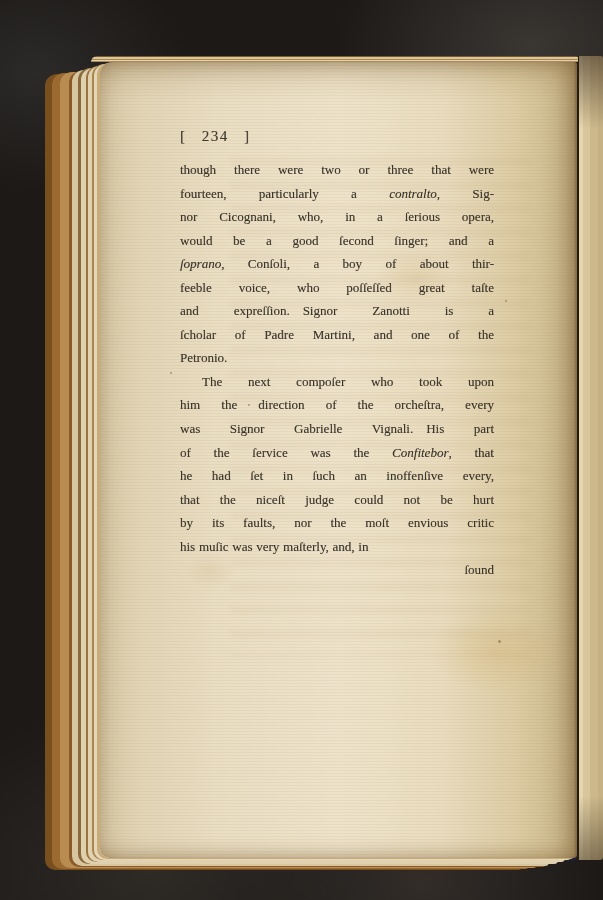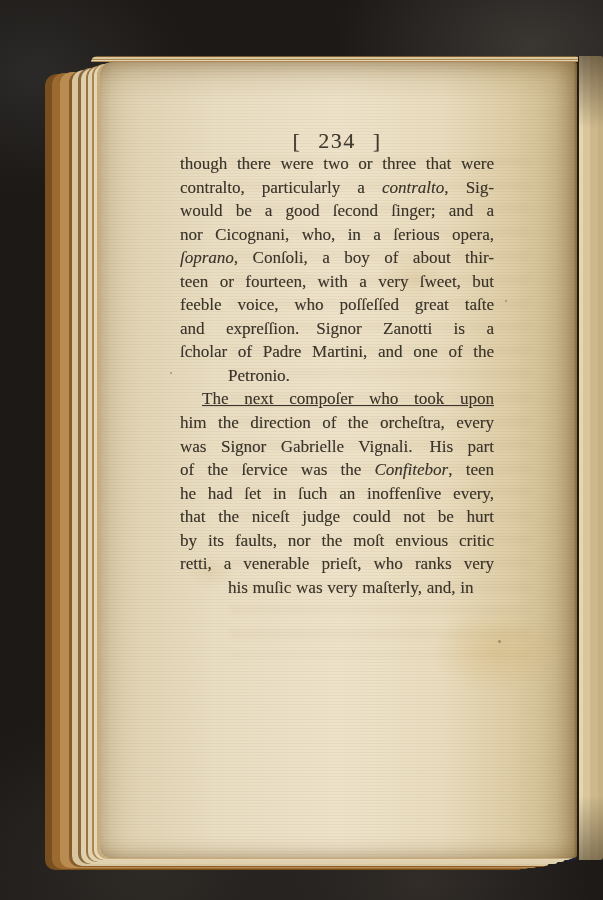--- a/index.html
+++ b/index.html
@@ -63,66 +63,65 @@
   
   .ghost{
     position:absolute;left:130px;top:95px;width:300px;height:500px;
     background:repeating-linear-gradient(180deg, rgba(148,122,78,.11) 0 9px, rgba(0,0,0,0) 9px 23.6px);
     filter:blur(2px);opacity:.38;
   }
   .speck{position:absolute;border-radius:50%;background:rgba(118,94,58,.55);}
   
   .pagenum{
     position:absolute;left:80px;top:66px;width:314px;
-    text-align:center;font-size:22px;color:#413a30;
+    font-size:15px;color:#413a30;
     word-spacing:10px;letter-spacing:1.5px;
     text-shadow:.3px .3px .6px rgba(60,50,35,.4);
   }
   .text-block{
-    position:absolute;left:80px;top:92px;width:314px;
-    font-size:17px;color:#3a342a;
+    position:absolute;left:80px;top:100px;width:314px;
+    font-size:13px;color:#3a342a;
     text-shadow:.3px .3px .5px rgba(58,50,36,.35);
   }
   .line{
     height:23.55px;overflow:hidden;
     text-align:justify;text-align-last:justify;
     word-spacing:.5px;
   }
-  .line.indent{padding-left:22px;text-decoration:underline;}
-  .line.end{text-align-last:left;margin-left:48px;}
+  .line.indent{padding-left:22px;}
+  .line.end{text-align-last:left;}
   .line.catchword{text-align-last:right;}
   .it{font-style:italic;}
 </style>
 </head>
 <body>
 
 <div class="scene">
   <div class="facing"></div>
   <div class="page">
     <div class="ghost"></div>
     <div class="speck" style="left:70px;top:310px;width:2px;height:2px;"></div>
     <div class="speck" style="left:148px;top:342px;width:2px;height:2px;"></div>
     <div class="speck" style="left:405px;top:238px;width:2px;height:2px;"></div>
     <div class="speck" style="left:398px;top:578px;width:3px;height:3px;"></div>
     <div class="pagenum">[ 234 ]</div>
     <div class="text-block">
         <div class="line"><span>though there were two or three that were</span></div>
-        <div class="line"><span>contralto, particularly a </span><span class="it">contralto</span><span>, Sig-</span></div>
+        <div class="line"><span>fourteen, particularly a </span><span class="it">contralto</span><span>, Sig-</span></div>
+        <div class="line"><span>nor Cicognani, who, in a ſerious opera,</span></div>
         <div class="line"><span>would be a good ſecond ſinger; and a</span></div>
-        <div class="line"><span>nor Cicognani, who, in a ſerious opera,</span></div>
         <div class="line"><span class="it">ſoprano</span><span>, Conſoli, a boy of about thir-</span></div>
-        <div class="line"><span>teen or fourteen, with a very ſweet, but</span></div>
         <div class="line"><span>feeble voice, who poſſeſſed great taſte</span></div>
         <div class="line"><span>and expreſſion. Signor Zanotti is a</span></div>
         <div class="line"><span>ſcholar of Padre Martini, and one of the</span></div>
         <div class="line end"><span>Petronio.</span></div>
         <div class="line indent"><span>The next compoſer who took upon</span></div>
         <div class="line"><span>him the direction of the orcheſtra, every</span></div>
         <div class="line"><span>was Signor Gabrielle Vignali. His part</span></div>
-        <div class="line"><span>of the ſervice was the </span><span class="it">Confitebor</span><span>, teen</span></div>
+        <div class="line"><span>of the ſervice was the </span><span class="it">Confitebor</span><span>, that</span></div>
         <div class="line"><span>he had ſet in ſuch an inoffenſive every,</span></div>
         <div class="line"><span>that the niceſt judge could not be hurt</span></div>
         <div class="line"><span>by its faults, nor the moſt envious critic</span></div>
-        <div class="line"><span>retti, a venerable prieſt, who ranks very</span></div>
         <div class="line end"><span>his muſic was very maſterly, and, in</span></div>
+        <div class="line catchword"><span>ſound</span></div>
       </div>
   </div>
 </div>
 
 </body></html>

